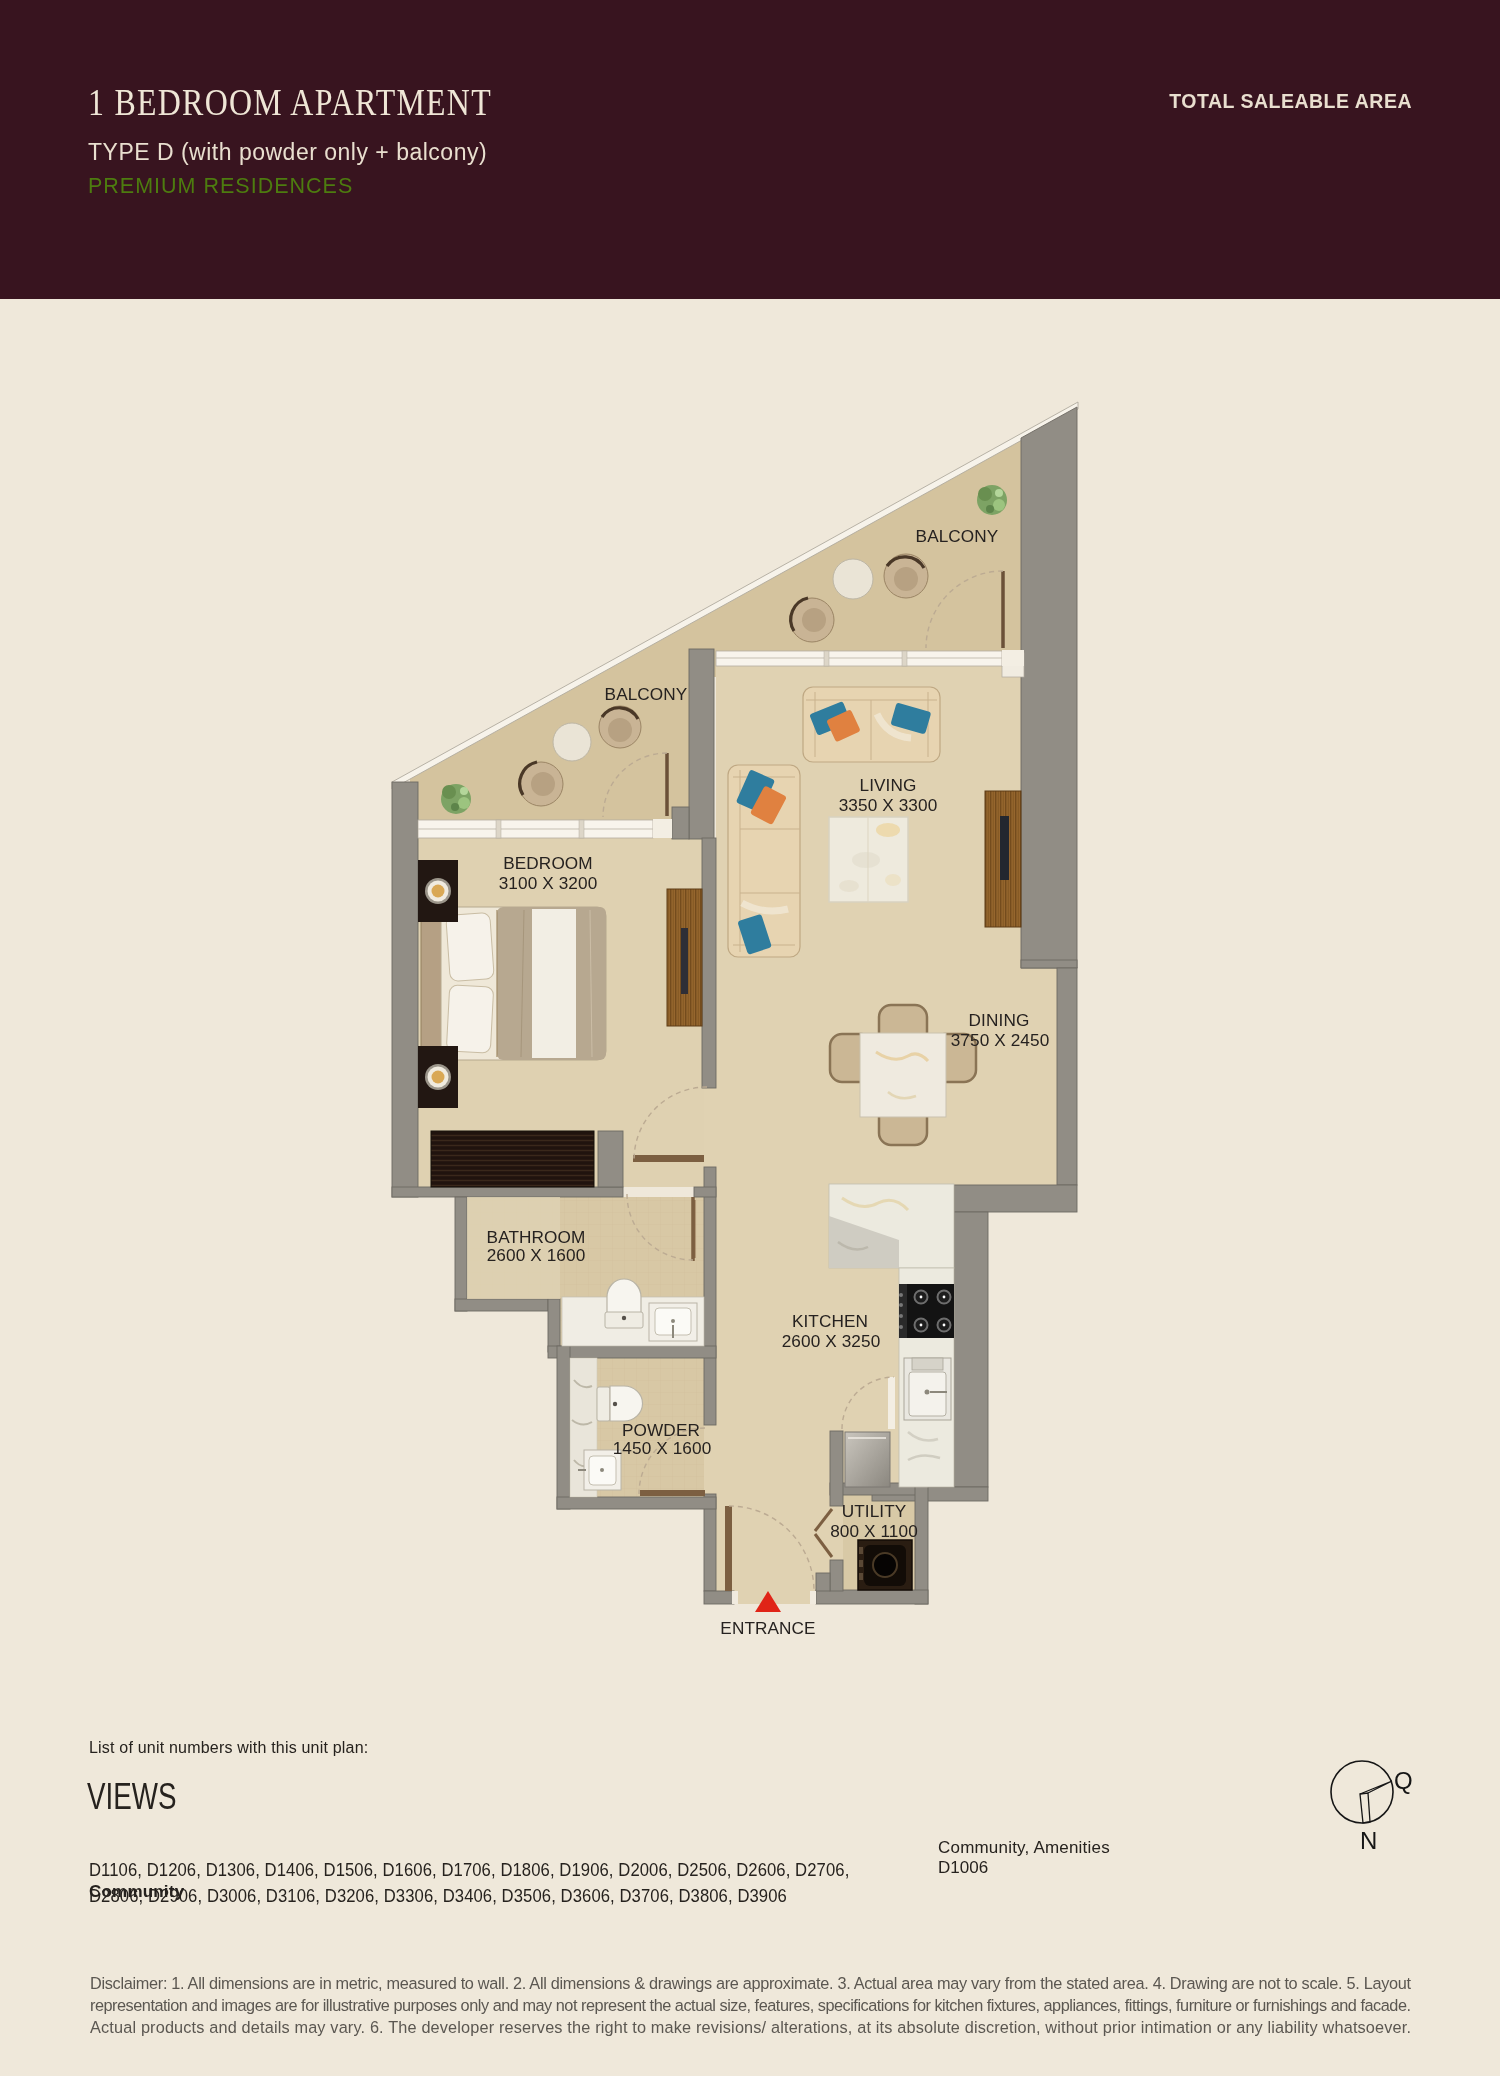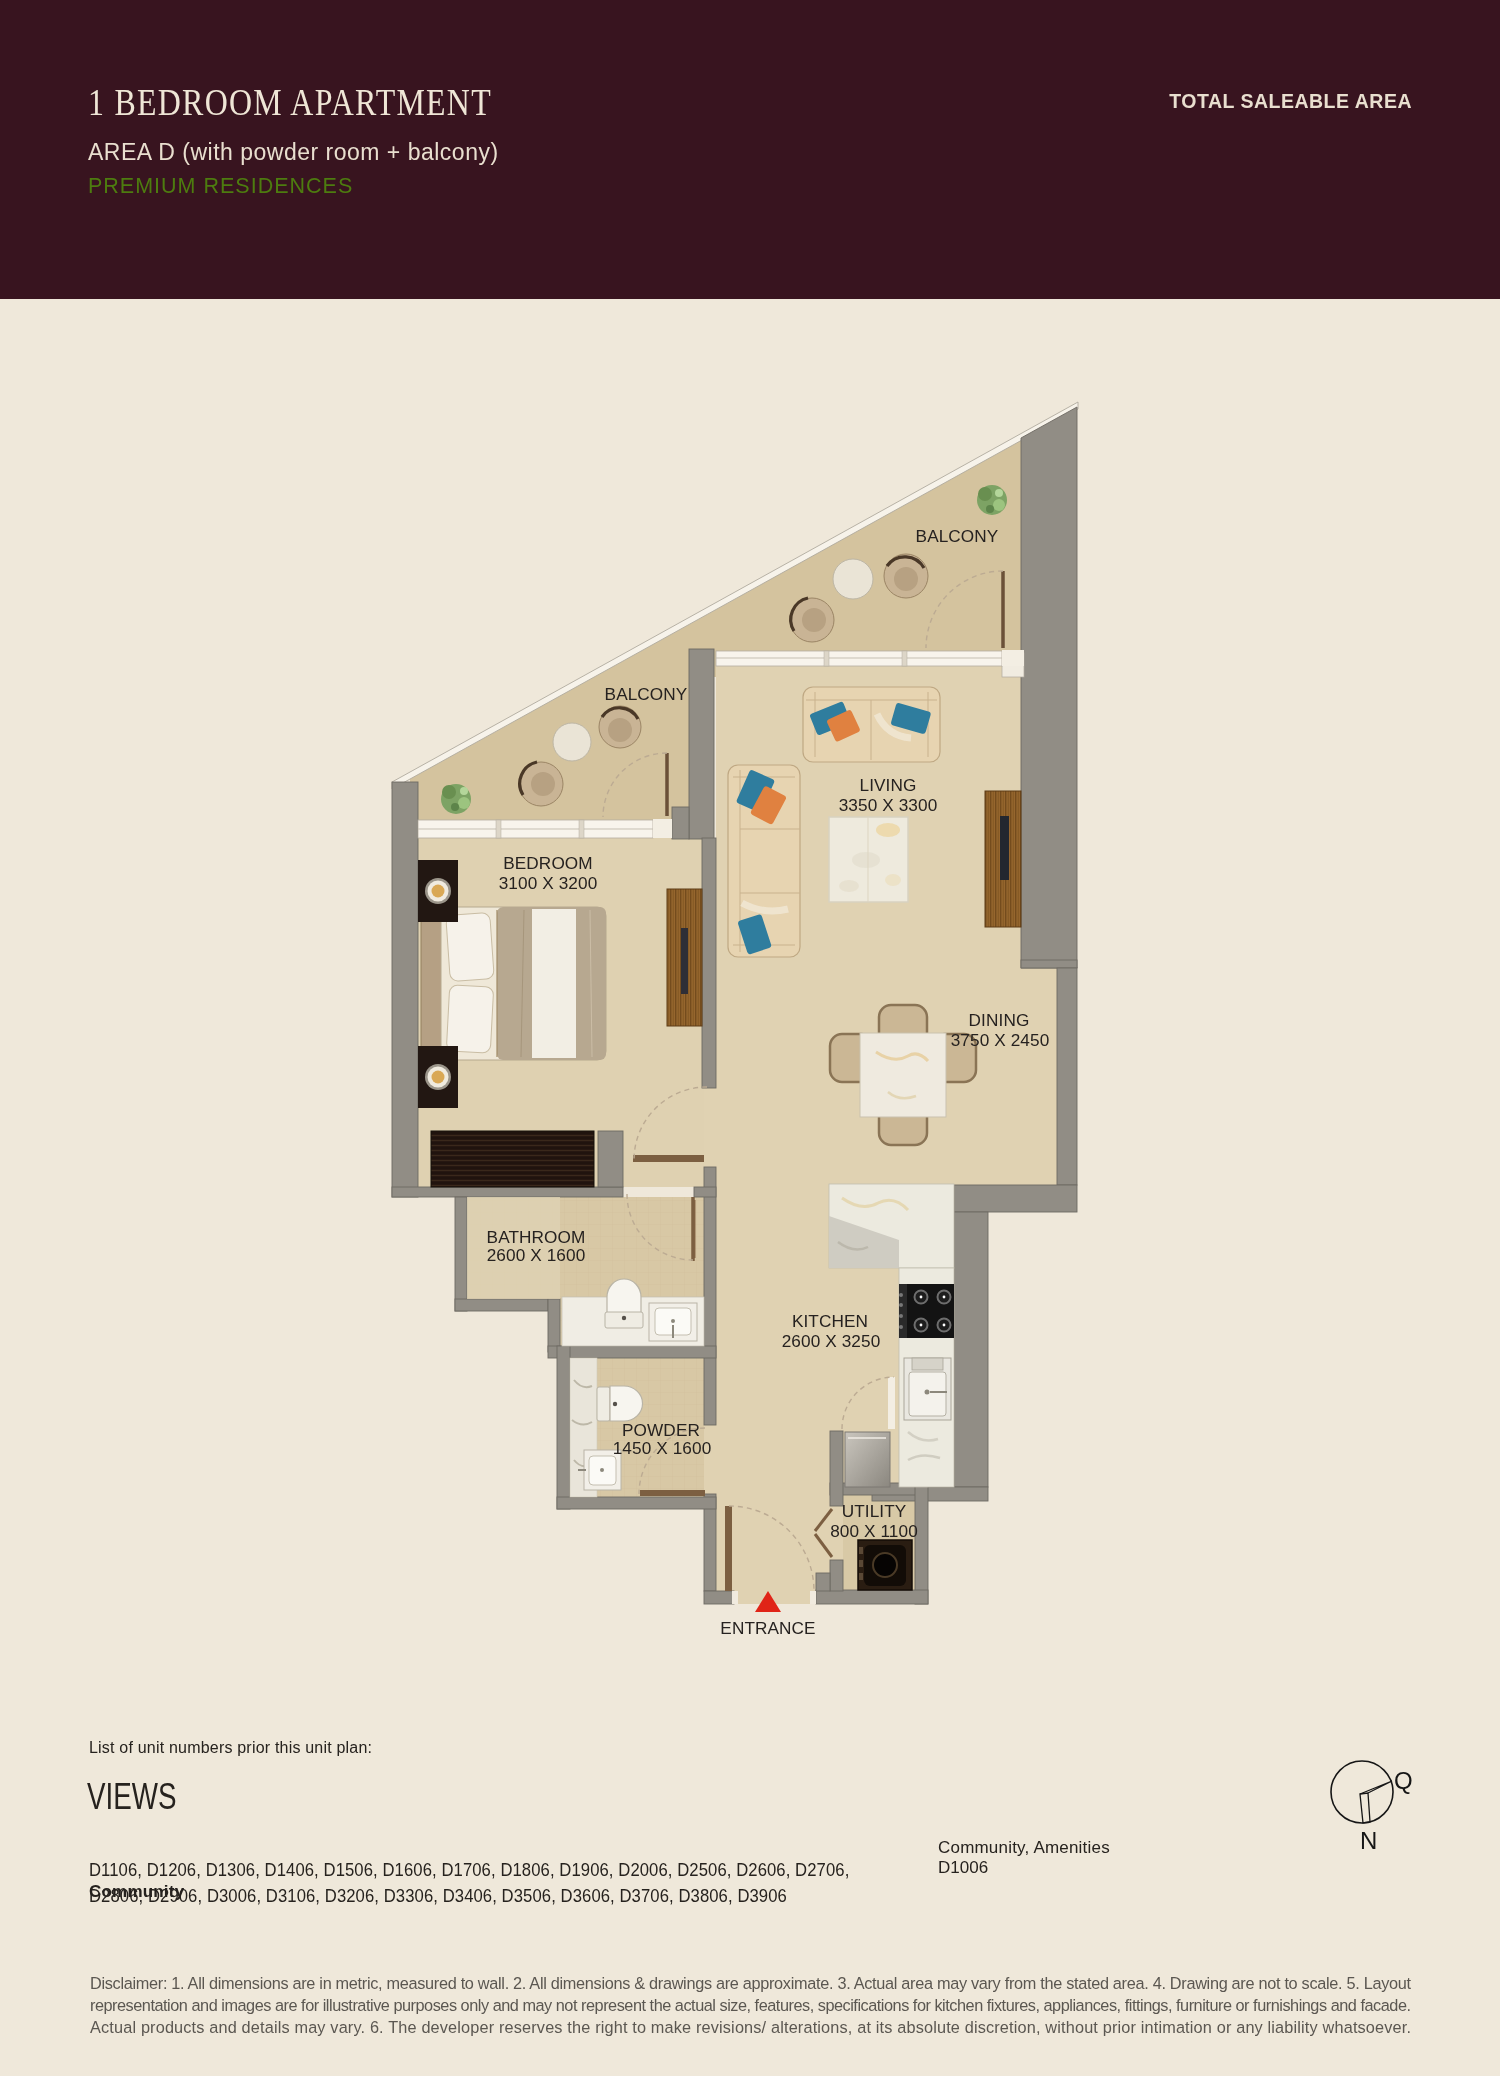--- a/index.html
+++ b/index.html
@@ -22,21 +22,21 @@
   text{font-family:"Liberation Sans",sans-serif;}
   .lbl{font-size:17.2px;fill:#262220;letter-spacing:0.1px;}
 </style>
 </head>
 <body>
 
 <div class="hdr"></div>
 
 <div class="h-title">1 BEDROOM APARTMENT</div>
 
-<div class="h-sub1">AREA D (with powder room + balcony)</div>
+<div class="h-sub1">TYPE D (with powder only + balcony)</div>
 
 <div class="h-sub2">PREMIUM RESIDENCES</div>
 
 <div class="h-right">
   <div class="h-r1">TOTAL SALEABLE AREA</div>
 </div>
 
 <svg width="1500" height="2076" viewBox="0 0 1500 2076">
 <defs>
   <pattern id="grid" width="12" height="12" patternUnits="userSpaceOnUse">
@@ -485,21 +485,21 @@
 <circle cx="1362" cy="1792" r="31"></circle>
 <polygon points="1360,1794 1368,1793 1370,1822 1363,1823" stroke-width="1.3"></polygon>
 <polyline points="1360,1794 1392,1781 1368,1793" stroke-width="1.3"></polyline>
 </g>
 <text x="1394" y="1789" font-family="Liberation Serif,serif" font-size="24" fill="#161616">Q</text>
 <text x="1360" y="1849" font-family="Liberation Serif,serif" font-size="24" fill="#161616">N</text>
 </svg>
 
 <div class="ftr">
 
-  <div class="f-list">List of unit numbers prior this unit plan:</div>
+  <div class="f-list">List of unit numbers with this unit plan:</div>
 
   <div class="f-views">VIEWS</div>
 
   <div class="f-comm">Community</div>
 
   <div class="f-units">D1106, D1206, D1306, D1406, D1506, D1606, D1706, D1806, D1906, D2006, D2506, D2606, D2706,<br>D2806, D2906, D3006, D3106, D3206, D3306, D3406, D3506, D3606, D3706, D3806, D3906</div>
 
   <div class="f-comm2">Community, Amenities</div>
 
   <div class="f-units2">D1006</div>

